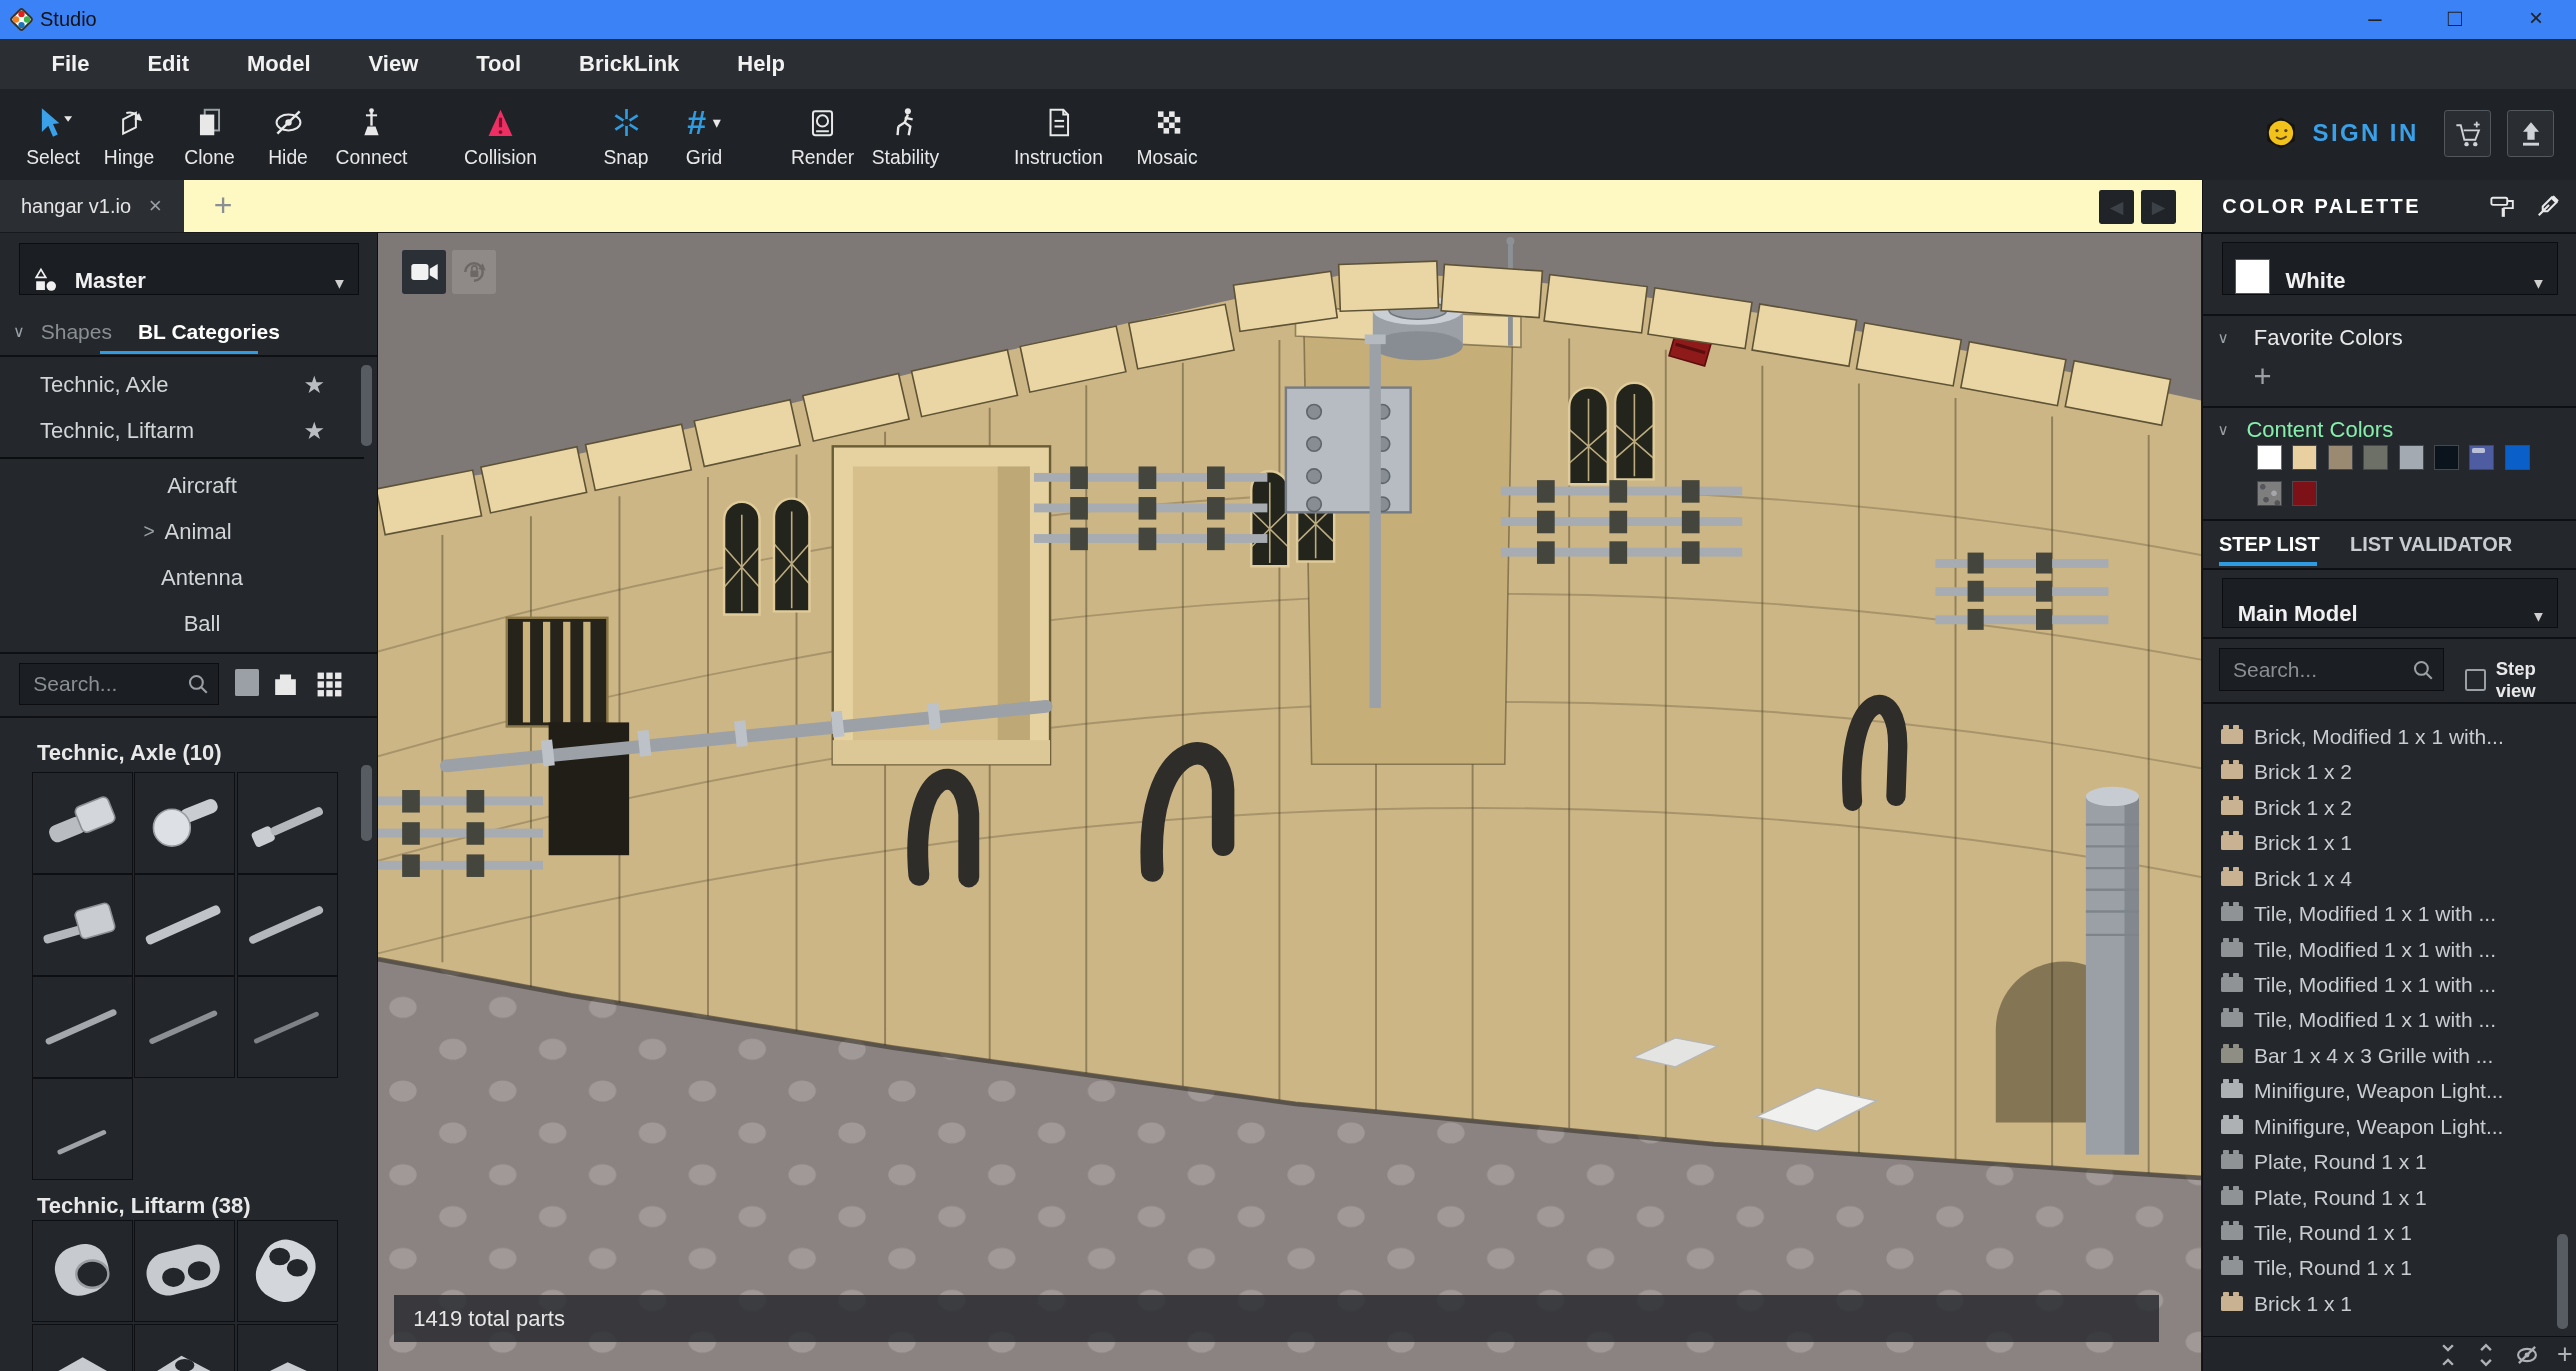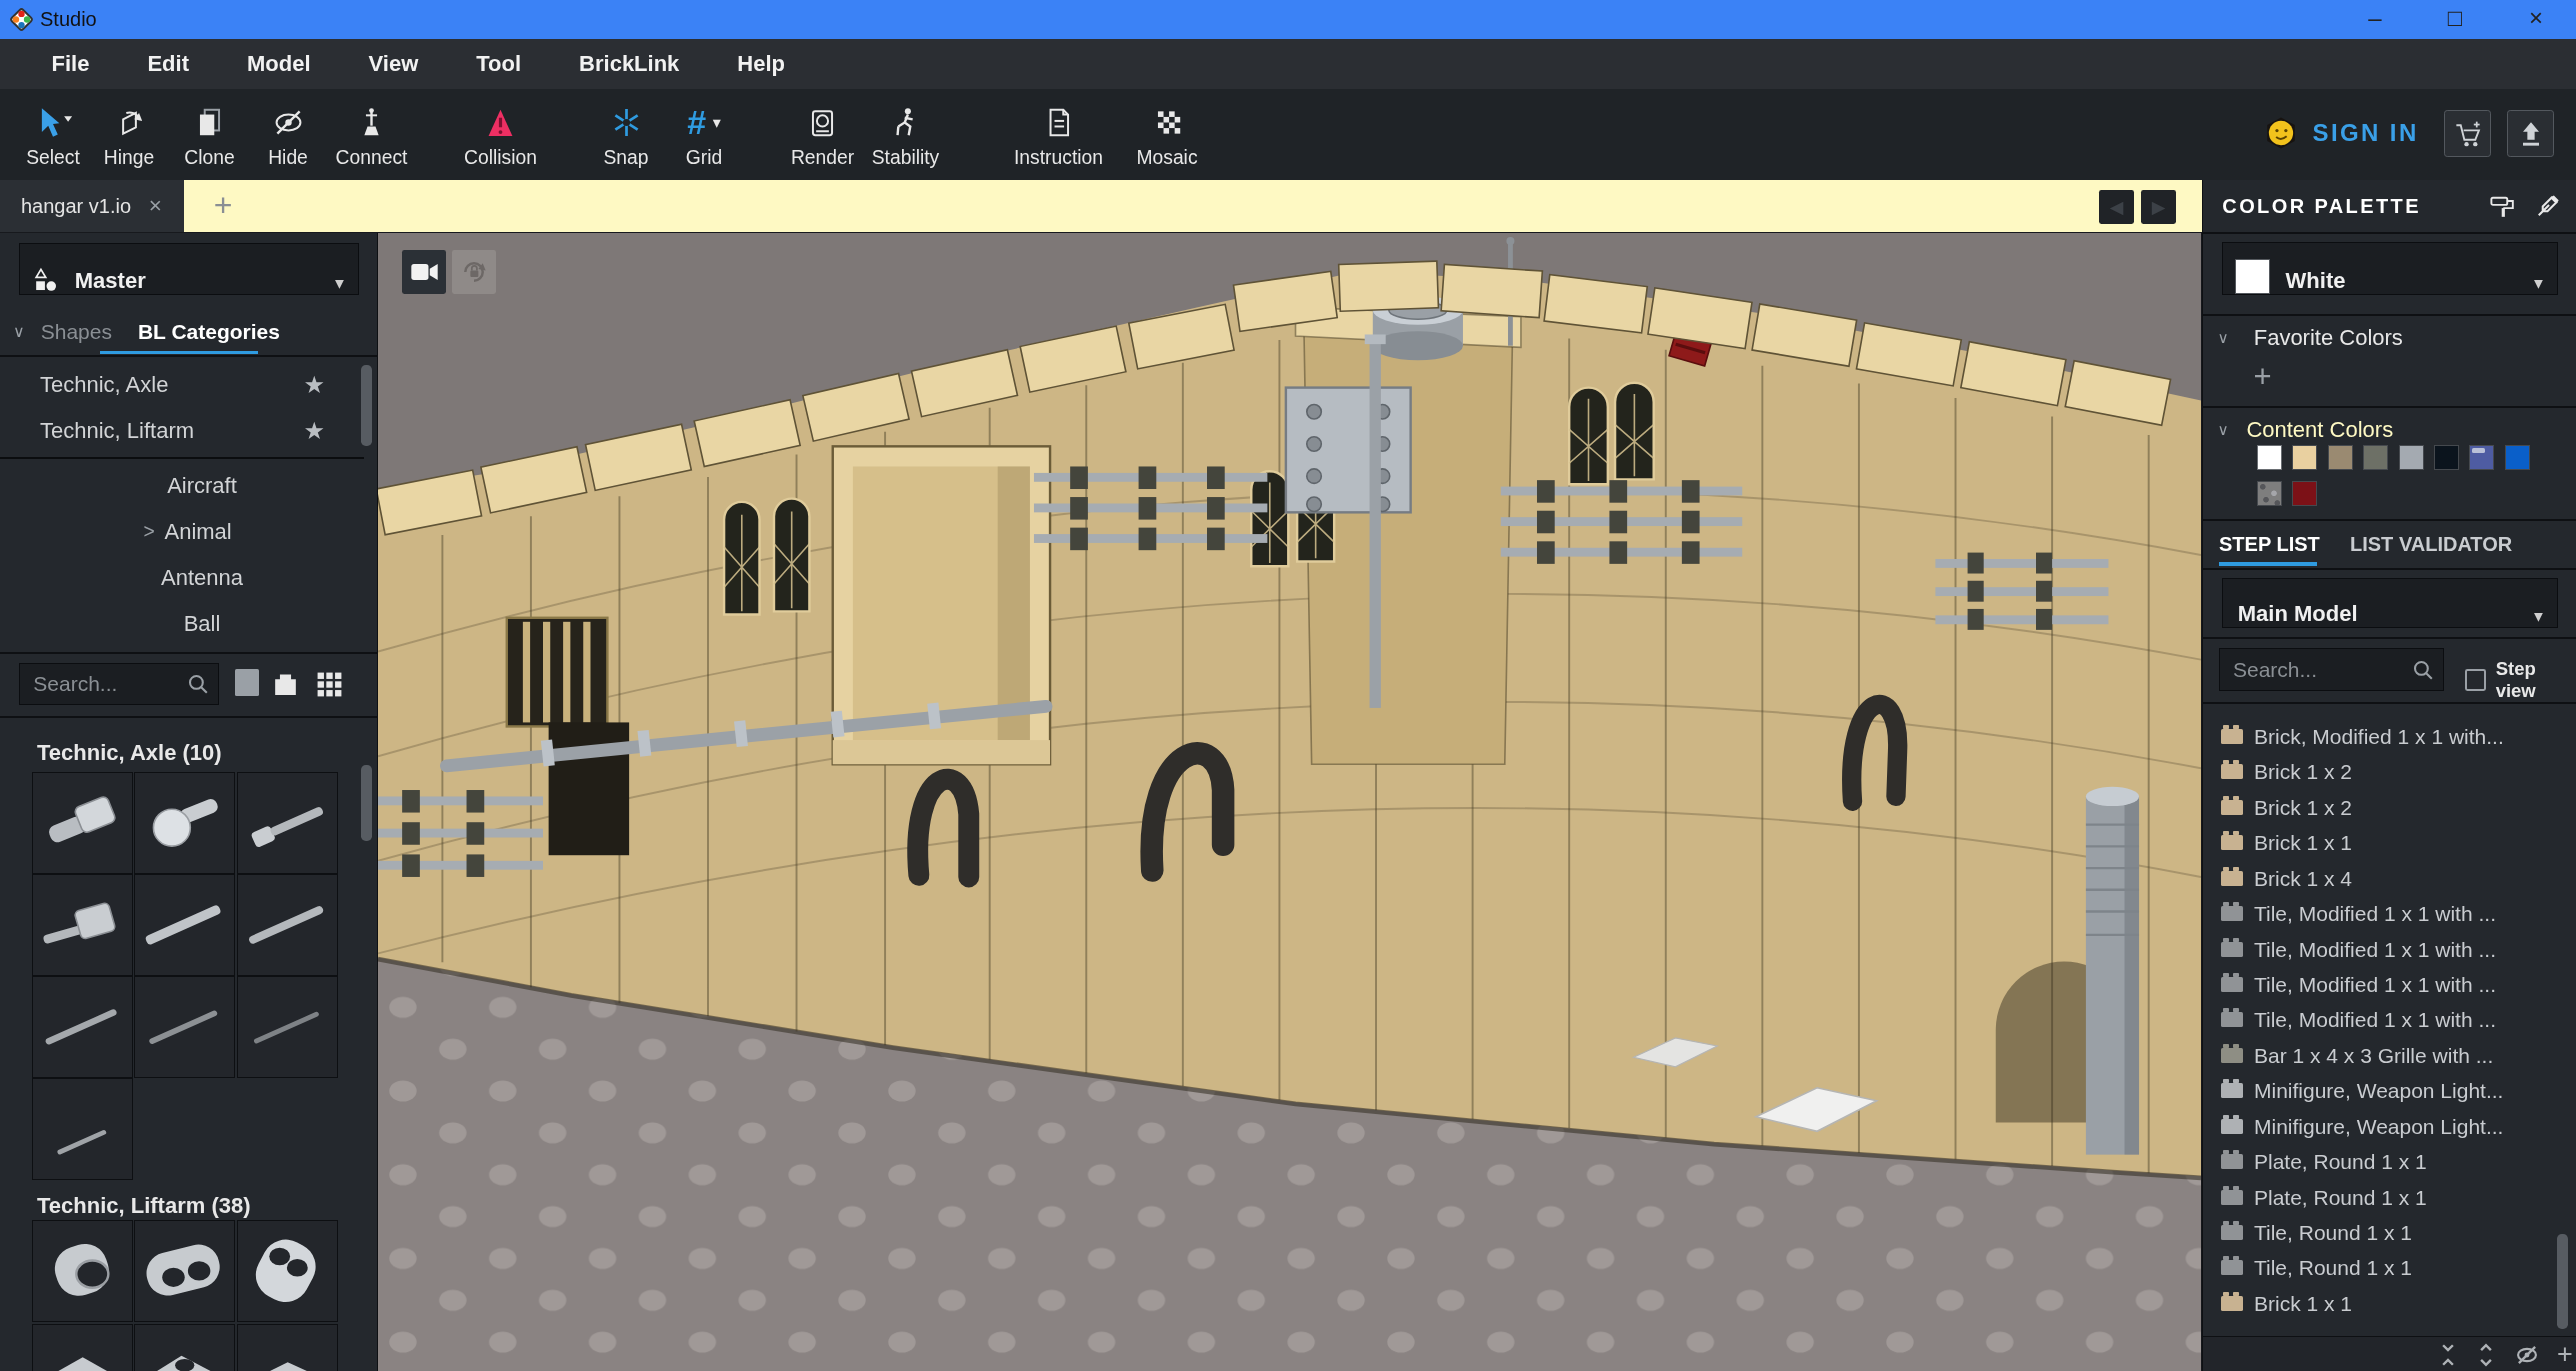--- a/index.html
+++ b/index.html
@@ -639,20 +639,21 @@
       </svg>
   </div>
   <div class="vpbtn" style="left:74px;background:rgba(150,144,142,0.75)">
     <svg width="32" height="32" viewBox="0 0 44 44">
       <path d="M10,22 A12,12 0 1 1 22,34" fill="none" stroke="#6d6866" stroke-width="3.4"></path>
       <polygon points="34,10 38,20 28,18" fill="#6d6866"></polygon>
       <rect x="17" y="20" width="11" height="9" rx="1.5" fill="#6d6866"></rect>
       <path d="M19,20 v-3 a3.5,3.5 0 0 1 7,0 v3" fill="none" stroke="#6d6866" stroke-width="2.4"></path>
       </svg>
   </div>
+  <div id="statusbar">1419 total parts</div>
 </div>
 
 <div id="rightpanel">
   <div class="abs" style="left:0;top:0;width:374px;height:52px;display:flex;align-items:center">
     <span class="rp-head" style="margin-left:19.3px">COLOR PALETTE</span>
     <svg width="27" height="27" viewBox="0 0 34 34" style="margin-left:auto">
       <rect x="3" y="6" width="20" height="9" rx="2" fill="none" stroke="#e8e8e8" stroke-width="2.4"></rect>
       <path d="M23,10 h7 v9 h-12" fill="none" stroke="#e8e8e8" stroke-width="2.4"></path>
       <rect x="16" y="19" width="4" height="11" fill="#e8e8e8"></rect>
       </svg>
@@ -672,21 +673,21 @@
 
   <div class="abs" style="left:0;top:142px;width:374px;height:32px;display:flex;align-items:center">
     <span style="color:#9aa0a6;font-size:15.3px;margin-left:14.5px">∨</span>
     <span style="color:#e8e8e8;font-size:22px;margin-left:25px">Favorite Colors</span>
   </div>
   <div class="abs" style="left:42px;top:179px;width:35px;height:32px;color:#9aa0a6;font-size:31px;text-align:center">+</div>
   <div class="divider" style="top:226px"></div>
 
   <div class="abs" style="left:0;top:234px;width:374px;height:32px;display:flex;align-items:center">
     <span style="color:#9aa0a6;font-size:15.3px;margin-left:14.5px">∨</span>
-    <span style="color:#fef9c3;font-size:22px;margin-left:17.7px">Content Colors</span>
+    <span style="color:#86efac;font-size:22px;margin-left:17.7px">Content Colors</span>
   </div>
   <div class="swatch" style="left: 54px; top: 265px; border-color: rgb(106, 110, 115); background-color: rgb(255, 255, 255);"></div>
   <div class="swatch" style="left: 89px; top: 265px; background-color: rgb(233, 208, 160);"></div>
   <div class="swatch" style="left: 125px; top: 265px; background-color: rgb(154, 138, 113);"></div>
   <div class="swatch" style="left: 160px; top: 265px; background-color: rgb(109, 112, 102);"></div>
   <div class="swatch" style="left: 196px; top: 265px; background-color: rgb(164, 170, 177);"></div>
   <div class="swatch" style="left: 231px; top: 265px; background-color: rgb(11, 20, 29);"></div>
   <div class="swatch" style="left: 266px; top: 265px; position: absolute; overflow: hidden; background-color: rgb(78, 92, 162);">
     <div style="position:absolute;left:1.6px;top:1.6px;width:13px;height:5.6px;background:#b9c0d8;border-radius:1.6px"></div>
     </div>

